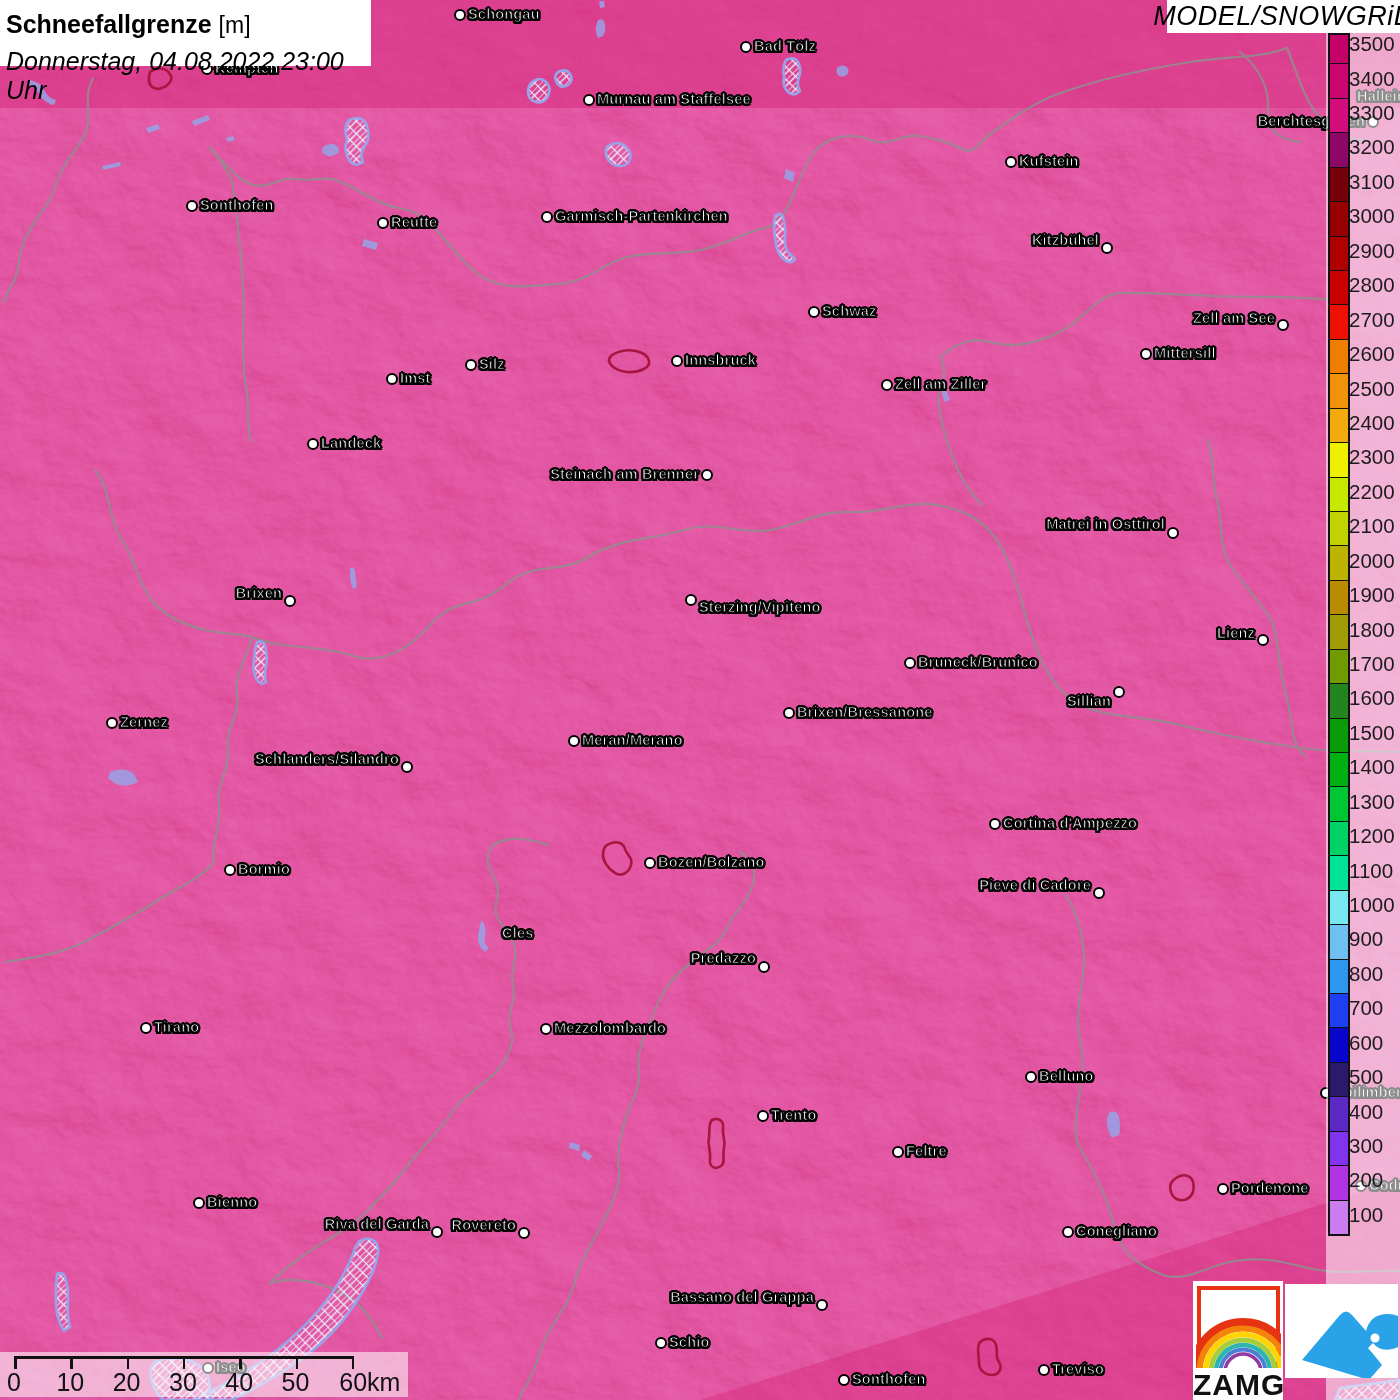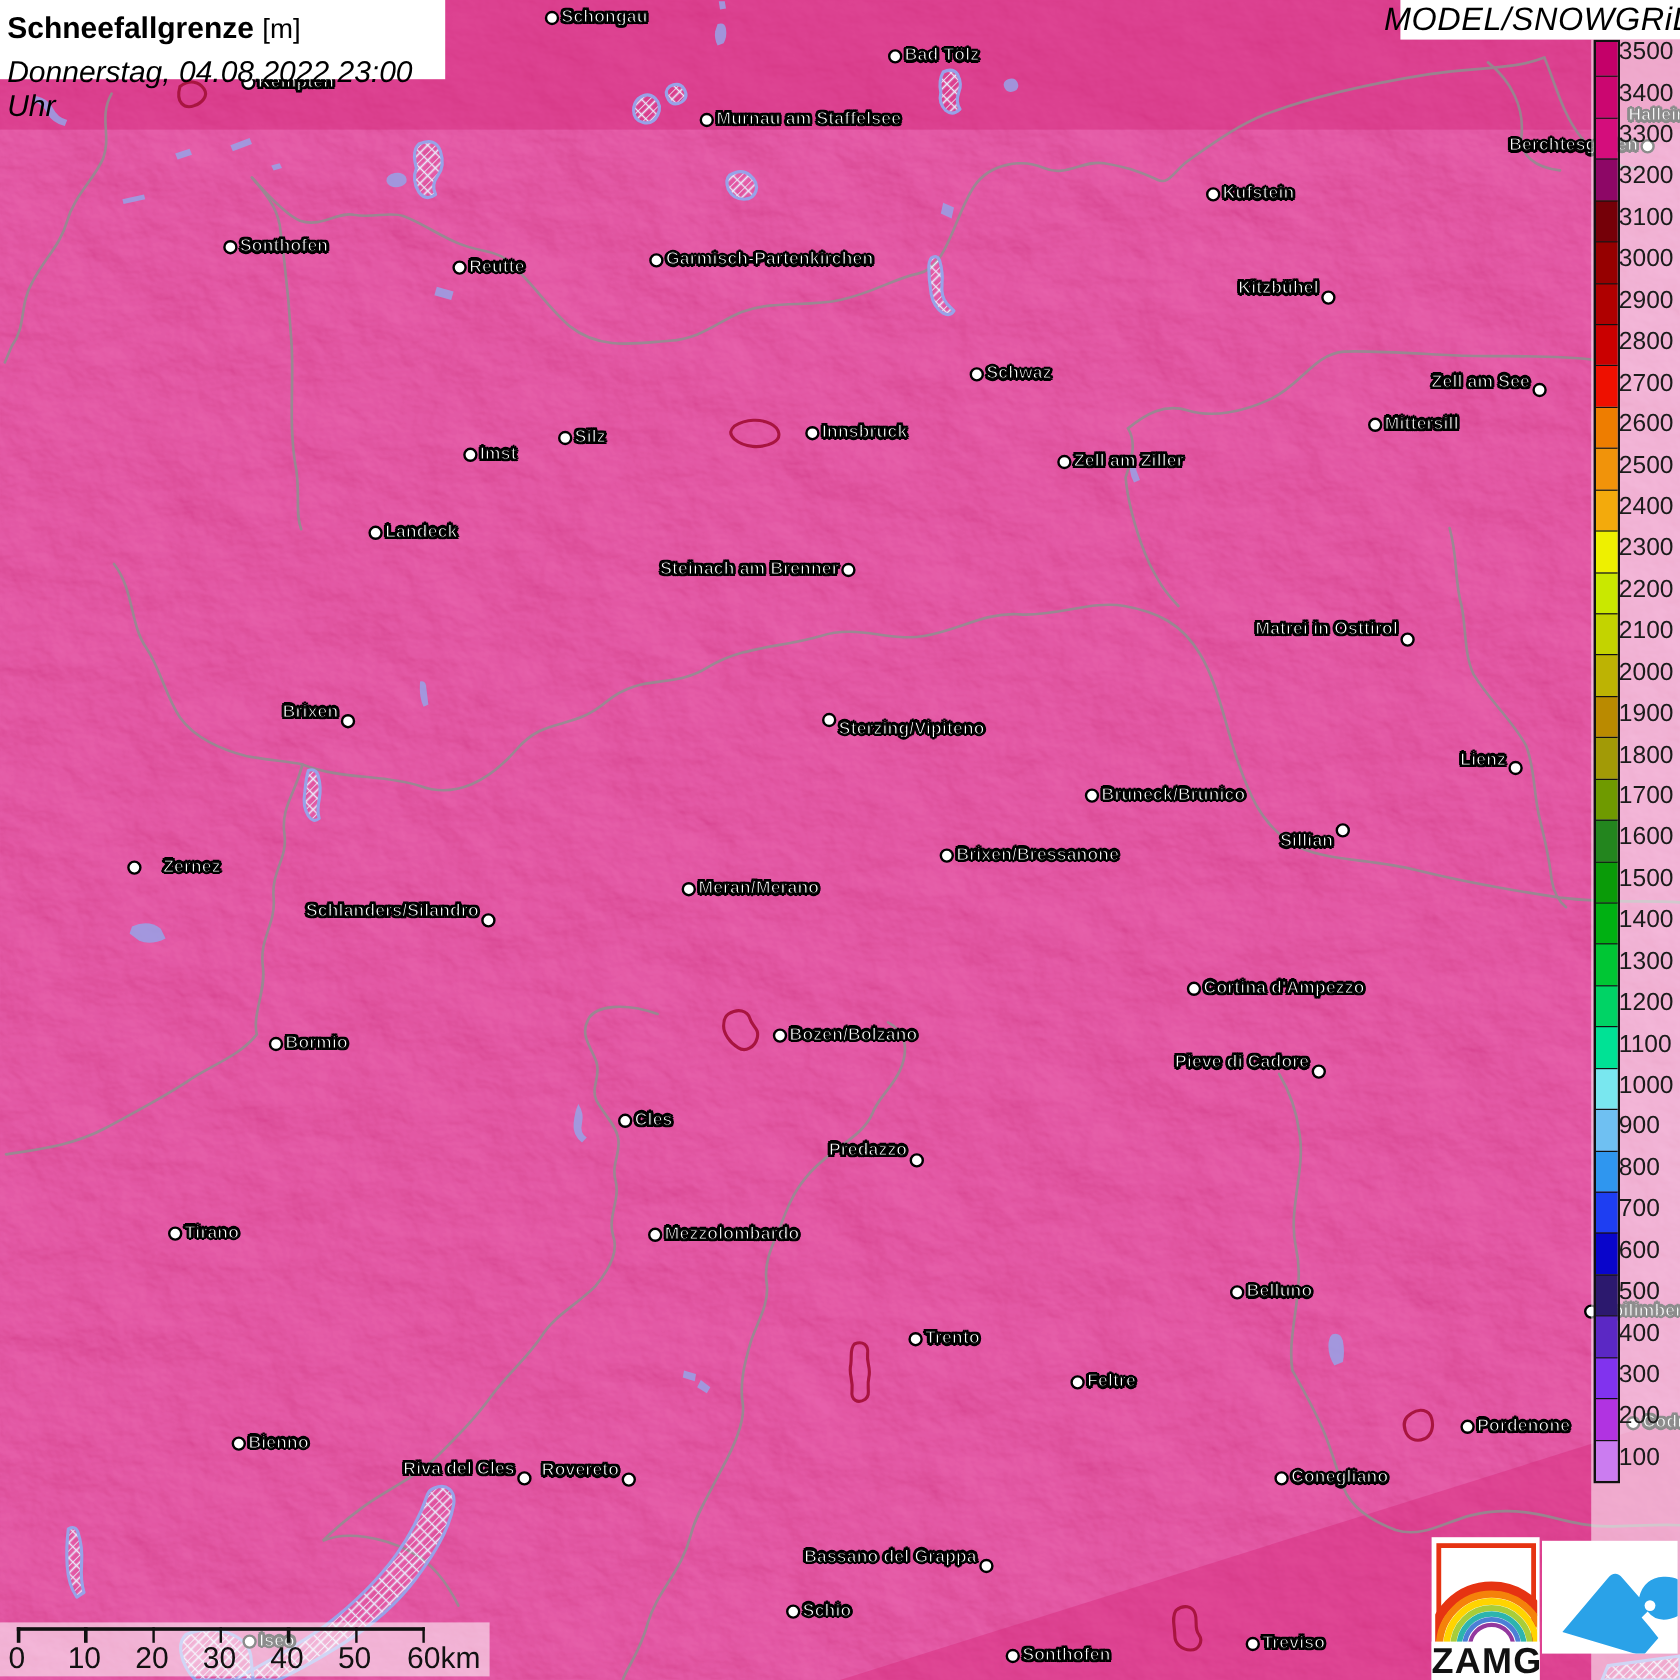--- a/index.html
+++ b/index.html
@@ -184,35 +184,35 @@
       <div class="city-label" style="top: 608px; left: 663px; transform: translateY(-54%);">Sterzing/Vipiteno</div>
       <div class="city-dot" style="left: 1227px; top: 640px;"></div>
       <div class="city-label" style="top: 634px; left: 1219px; transform: translate(-100%, -54%);">Lienz</div>
       <div class="city-dot" style="left: 874px; top: 663px;"></div>
       <div class="city-label" style="top: 663px; left: 882px; transform: translateY(-54%);">Bruneck/Brunico</div>
       <div class="city-dot" style="left: 1083px; top: 692px;"></div>
       <div class="city-label" style="top: 702px; left: 1075px; transform: translate(-100%, -54%);">Sillian</div>
       <div class="city-dot" style="left: 753px; top: 713px;"></div>
       <div class="city-label" style="top: 713px; left: 761px; transform: translateY(-54%);">Brixen/Bressanone</div>
       <div class="city-dot" style="left: 76px; top: 723px;"></div>
-      <div class="city-label" style="top: 723px; left: 100px; transform: translateY(-54%);">Zernez</div>
+      <div class="city-label" style="top: 723px; left: 84px; transform: translateY(-54%);">Zernez</div>
       <div class="city-dot" style="left: 538px; top: 741px;"></div>
       <div class="city-label" style="top: 741px; left: 546px; transform: translateY(-54%);">Meran/Merano</div>
       <div class="city-dot" style="left: 371px; top: 767px;"></div>
       <div class="city-label" style="top: 760px; left: 363px; transform: translate(-100%, -54%);">Schlanders/Silandro</div>
       <div class="city-dot" style="left: 959px; top: 824px;"></div>
       <div class="city-label" style="top: 824px; left: 967px; transform: translateY(-54%);">Cortina d'Ampezzo</div>
       <div class="city-dot" style="left: 194px; top: 870px;"></div>
       <div class="city-label" style="top: 870px; left: 202px; transform: translateY(-54%);">Bormio</div>
       <div class="city-dot" style="left: 614px; top: 863px;"></div>
       <div class="city-label" style="top: 863px; left: 622px; transform: translateY(-54%);">Bozen/Bolzano</div>
       <div class="city-dot" style="left: 1063px; top: 893px;"></div>
       <div class="city-label" style="top: 886px; left: 1055px; transform: translate(-100%, -54%);">Pieve di Cadore</div>
       <div class="city-dot" style="left: 485px; top: 934px;"></div>
-      <div class="city-label" style="top: 934px; left: 493px; transform: translateY(-54%); text-align: center;">Cles</div>
+      <div class="city-label" style="top: 934px; left: 466px; transform: translateY(-54%); text-align: center;">Cles</div>
       <div class="city-dot" style="left: 728px; top: 967px;"></div>
       <div class="city-label" style="top: 959px; left: 720px; transform: translate(-100%, -54%);">Predazzo</div>
       <div class="city-dot" style="left: 110px; top: 1028px;"></div>
       <div class="city-label" style="top: 1028px; left: 118px; transform: translateY(-54%);">Tirano</div>
       <div class="city-dot" style="left: 510px; top: 1029px;"></div>
       <div class="city-label" style="top: 1029px; left: 518px; transform: translateY(-54%);">Mezzolombardo</div>
       <div class="city-dot" style="left: 995px; top: 1077px;"></div>
       <div class="city-label" style="top: 1077px; left: 1003px; transform: translateY(-54%);">Belluno</div>
       <div class="city-dot" style="left: 1290px; top: 1093px;"></div>
       <div class="city-label" style="top: 1093px; left: 1298px; transform: translateY(-54%);">Spilimbergo</div>
@@ -220,21 +220,21 @@
       <div class="city-label" style="top: 1116px; left: 735px; transform: translateY(-54%);">Trento</div>
       <div class="city-dot" style="left: 862px; top: 1152px;"></div>
       <div class="city-label" style="top: 1152px; left: 870px; transform: translateY(-54%);">Feltre</div>
       <div class="city-dot" style="left: 1325px; top: 1186px;"></div>
       <div class="city-label" style="top: 1186px; left: 1333px; transform: translateY(-54%);">Codroipo</div>
       <div class="city-dot" style="left: 1187px; top: 1189px;"></div>
       <div class="city-label" style="top: 1189px; left: 1195px; transform: translateY(-54%);">Pordenone</div>
       <div class="city-dot" style="left: 163px; top: 1203px;"></div>
       <div class="city-label" style="top: 1203px; left: 171px; transform: translateY(-54%);">Bienno</div>
       <div class="city-dot" style="left: 401px; top: 1232px;"></div>
-      <div class="city-label" style="top: 1225px; left: 393px; transform: translate(-100%, -54%);">Riva del Cles</div>
+      <div class="city-label" style="top: 1225px; left: 393px; transform: translate(-100%, -54%);">Riva del Garda</div>
       <div class="city-dot" style="left: 488px; top: 1233px;"></div>
       <div class="city-label" style="top: 1226px; left: 480px; transform: translate(-100%, -54%);">Rovereto</div>
       <div class="city-dot" style="left: 1032px; top: 1232px;"></div>
       <div class="city-label" style="top: 1232px; left: 1040px; transform: translateY(-54%);">Conegliano</div>
       <div class="city-dot" style="left: 786px; top: 1305px;"></div>
       <div class="city-label" style="top: 1298px; left: 778px; transform: translate(-100%, -54%);">Bassano del Grappa</div>
       <div class="city-dot" style="left: 625px; top: 1343px;"></div>
       <div class="city-label" style="top: 1343px; left: 633px; transform: translateY(-54%);">Schio</div>
       <div class="city-dot" style="left: 172px; top: 1368px;"></div>
       <div class="city-label" style="top: 1368px; left: 180px; transform: translateY(-54%);">Iseo</div>

